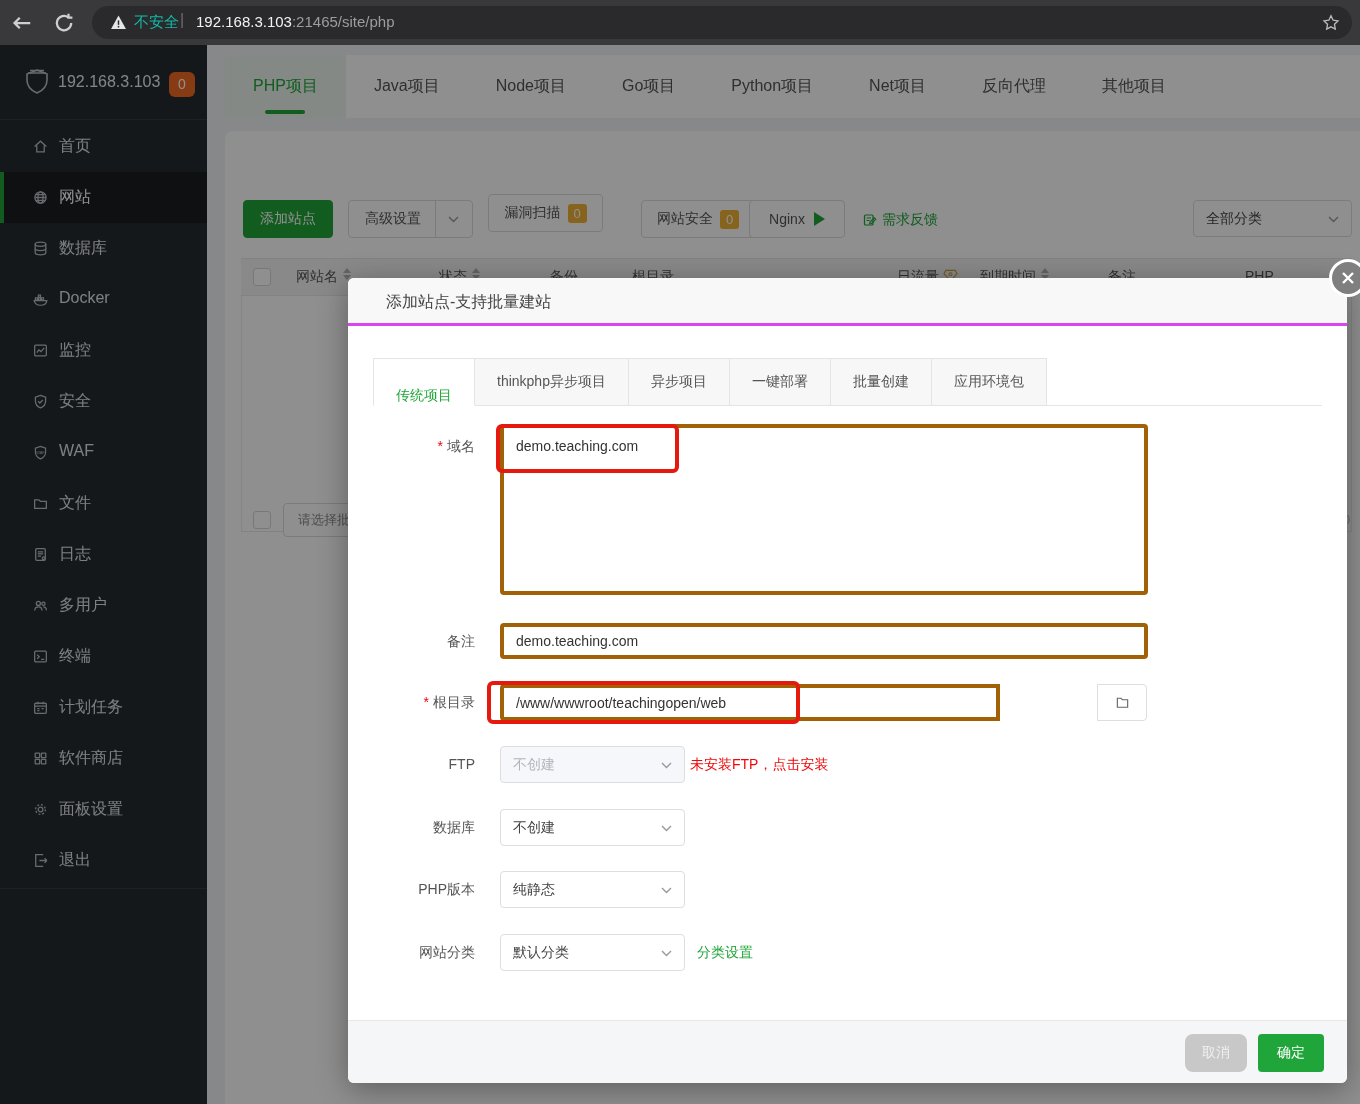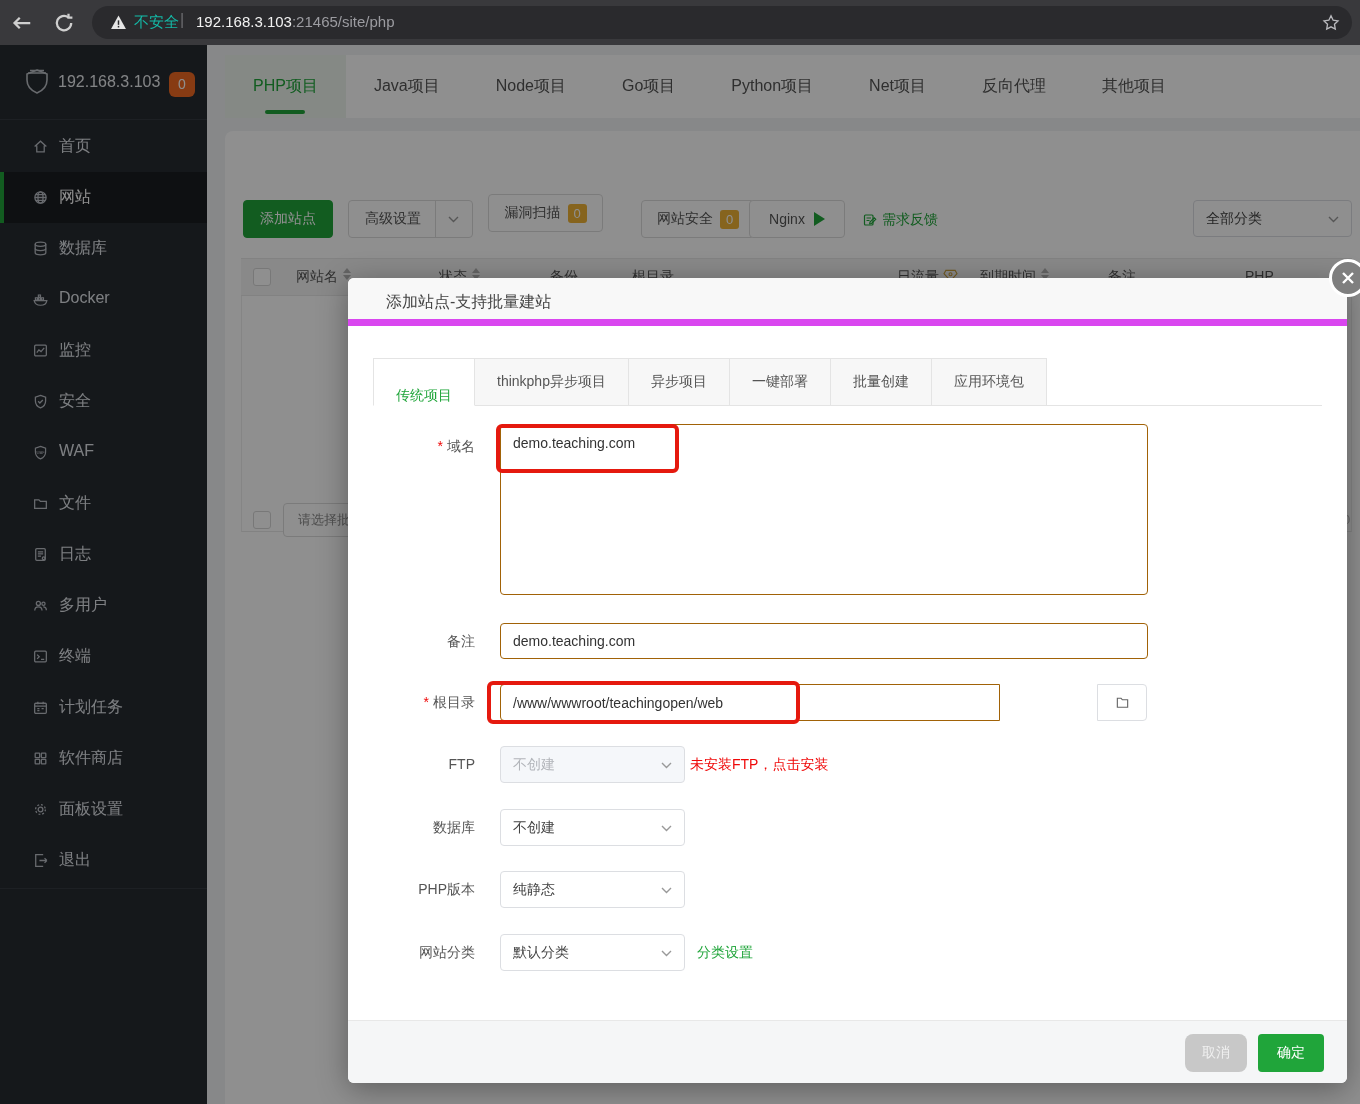--- a/index.html
+++ b/index.html
@@ -70,29 +70,29 @@
   .vip { display:inline-block; width:15px; height:13px; margin-left:4px; color:#c9a041; vertical-align:-1px; }
 
   .bulk-btn { position:absolute; left:58px; top:372px; width:160px; height:34px; background:#fff; border:1px solid #dcdcdc; border-radius:4px; font-size:13px; color:#8a8a8a; line-height:32px; padding-left:14px; }
   .count-frag { position:absolute; left:1118px; top:381px; font-size:13px; color:#bbb; }
 
   
   .overlay { position:absolute; left:0; top:45px; width:1360px; height:1059px; background:rgba(0,0,0,0.44); z-index:5; }
 
   
   .modal { position:absolute; left:348px; top:278px; width:999px; height:805px; background:#fff; border-radius:6px; box-shadow:0 6px 30px rgba(0,0,0,.35); z-index:10; }
-  .m-head { position:absolute; left:0; top:0; width:999px; height:48px; background:#f8f8f8; border-bottom:7px solid #d946ef; border-radius:6px 6px 0 0; }
+  .m-head { position:absolute; left:0; top:0; width:999px; height:48px; background:#f8f8f8; border-bottom:3px solid #d946ef; border-radius:6px 6px 0 0; }
   .m-title { position:absolute; left:38px; top:14px; font-size:16px; color:#444; }
   .m-tabs { position:absolute; left:25px; top:80px; width:949px; height:48px; border-bottom:1px solid #e4e4e4; display:flex; }
   .m-tab { height:48px; padding:0 22px; display:flex; align-items:center; font-size:14px; color:#555; background:#f7f7f7; border:1px solid #e4e4e4; border-left:none; cursor:pointer; white-space:nowrap; }
   .m-tab:first-child { border-left:1px solid #e4e4e4;align-items:flex-end; }
   .m-tab.active { background:#fff; color:#20a53a; border-bottom:1px solid #fff; }
   .f-label { position:absolute; left:0; width:127px; text-align:right; font-size:14px; color:#555; }
   .req { color:#ef0808; margin-right:4px; font-size:14px; }
-  .inp { position:absolute; background:#fff; border:1px solid #a16207; border-radius:4px; font-size:14px; color:#333; font-family:"Liberation Sans","DejaVu Sans",sans-serif; padding:0 12px; outline:none; }
+  .inp { position:absolute; background:#fff; border:4px solid #a16207; border-radius:4px; font-size:14px; color:#333; font-family:"Liberation Sans","DejaVu Sans",sans-serif; padding:0 12px; outline:none; }
   textarea.inp { padding:8px 12px; resize:none; line-height:20px; }
   .sel { position:absolute; width:185px; height:37px; background:#fff; border:1px solid #dcdee2; border-radius:4px; font-size:14px; color:#444; line-height:35px; padding:0 12px; cursor:pointer; }
   .sel .chev { position:absolute; right:12px; top:15px; }
   .sel.disabled { background:#f5f7fa; color:#b2b5ba; cursor:not-allowed; }
   .note-red { position:absolute; font-size:14px; color:#ef0808; }
   .link-green { position:absolute; font-size:14px; color:#20a53a; cursor:pointer; }
   .dir-btn { position:absolute; left:749px; top:0; width:50px; height:37px; background:#fff; border:1px solid #dcdee2; border-radius:0 4px 4px 0; display:flex; align-items:center; justify-content:center; color:#666; cursor:pointer; }
   .m-foot { position:absolute; left:0; bottom:0; width:999px; height:63px; background:#f5f6f7; border-top:1px solid #e8e8e8; border-radius:0 0 6px 6px; }
   .btn-cancel { position:absolute; right:100px; top:13px; width:62px; height:38px; background:#c8c8c8; color:#f0f0f0; border:none; border-radius:8px; font-size:14px; cursor:pointer; }
   .btn-ok { position:absolute; right:23px; top:13px; width:66px; height:38px; background:#20a53a; color:#fff; border:none; border-radius:4px; font-size:14px; cursor:pointer; }

